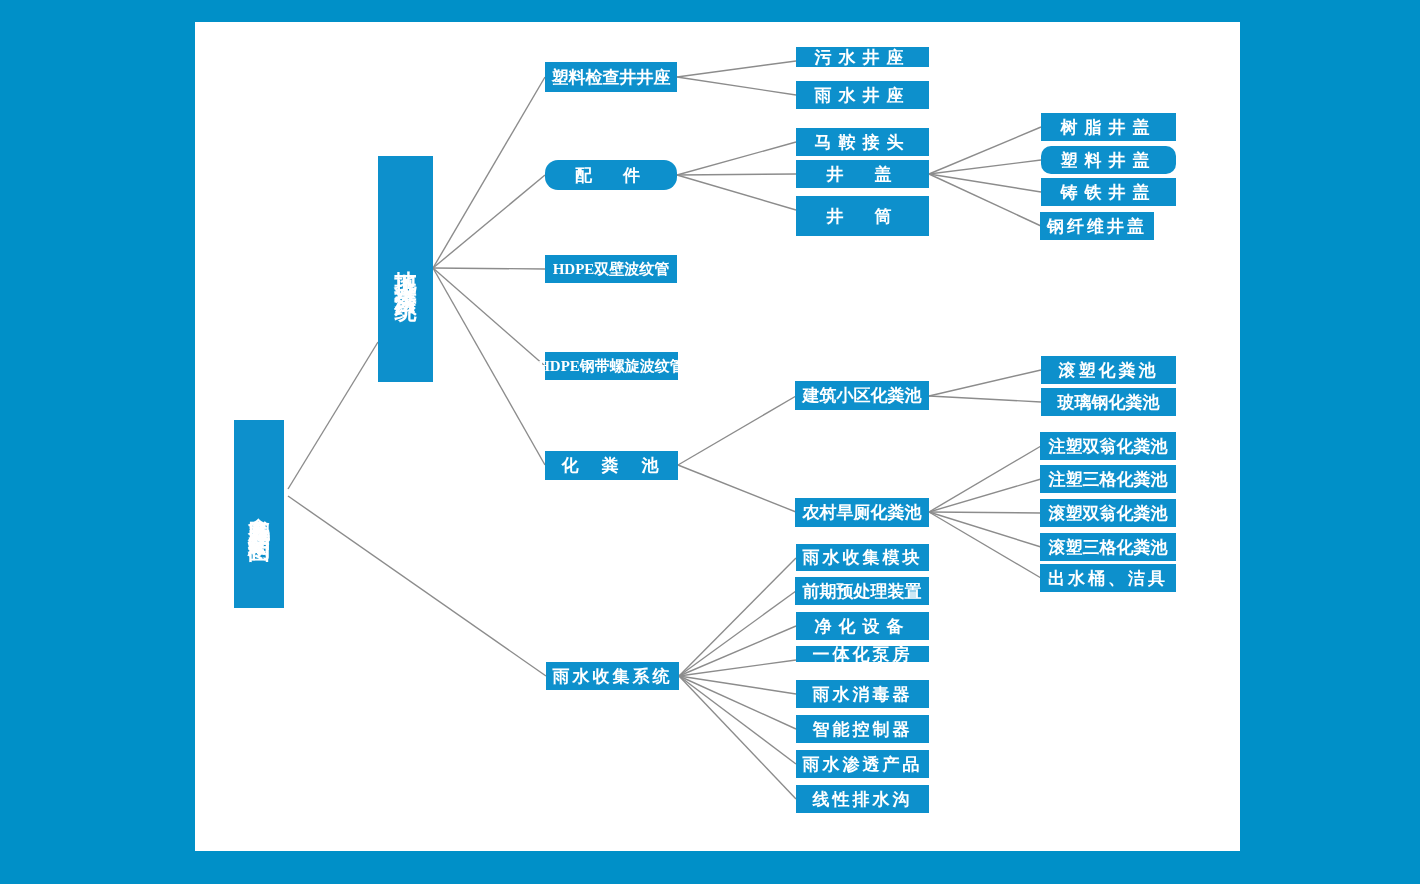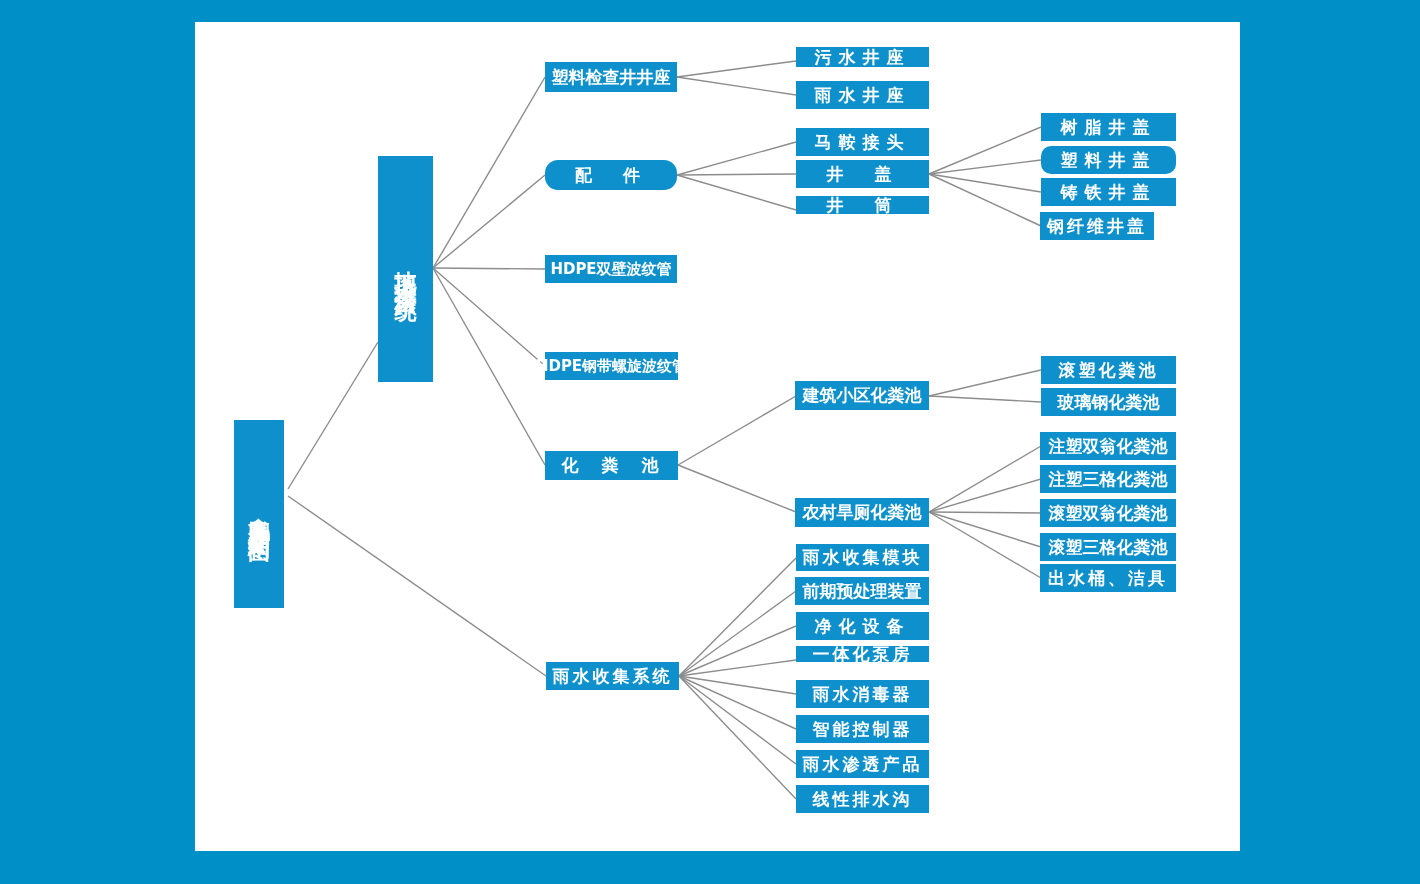--- a/index.html
+++ b/index.html
@@ -19,21 +19,21 @@
     display:flex;align-items:center;justify-content:center;
     font-size:17px;letter-spacing:3px;text-align:center;white-space:nowrap;
     box-sizing:border-box;
   }
   .node.vert{
     writing-mode:vertical-rl;text-orientation:upright;
     letter-spacing:4px;font-size:22px;line-height:1;
   }
   .node.ls0{letter-spacing:0px;}
   .node.lsw{letter-spacing:7px;}
-  .node.hdpe{letter-spacing:0px;font-size:15px;}
+  .node.hdpe{letter-spacing:0px;font-size:15px;font-family:Liberation Serif, serif;}
 </style>
 </head>
 <body>
 
 <div class="page"></div>
 
 <svg class="connectors" viewBox="0 0 1420 884">
 
   <line x1="288" y1="489" x2="378" y2="342"></line>
   <line x1="288" y1="496" x2="546" y2="676"></line>
@@ -87,21 +87,21 @@
 <div class="node lsw" style="left:545px;top:160px;width:132px;height:30px;border-radius:13px;">配　件</div>
 <div class="node hdpe" style="left:545px;top:255px;width:132px;height:28px;">HDPE双壁波纹管</div>
 <div class="node hdpe" style="left:545px;top:352px;width:133px;height:28px;">HDPE钢带螺旋波纹管</div>
 <div class="node" style="left:545px;top:451px;width:133px;height:29px;">化　粪　池</div>
 
 <div class="node lsw" style="left:796px;top:47px;width:133px;height:20px;">污水井座</div>
 <div class="node lsw" style="left:796px;top:81px;width:133px;height:28px;">雨水井座</div>
 
 <div class="node lsw" style="left:796px;top:128px;width:133px;height:28px;">马鞍接头</div>
 <div class="node lsw" style="left:796px;top:160px;width:133px;height:28px;">井　盖</div>
-<div class="node lsw" style="left:796px;top:196px;width:133px;height:18px;text-align:center;">井　筒</div>
+<div class="node lsw" style="left:796px;top:196px;width:133px;height:40px;text-align:center;">井　筒</div>
 
 <div class="node lsw" style="left:1041px;top:113px;width:135px;height:28px;">树脂井盖</div>
 <div class="node lsw" style="left:1041px;top:146px;width:135px;height:28px;border-radius:10px;">塑料井盖</div>
 <div class="node lsw" style="left:1041px;top:178px;width:135px;height:28px;">铸铁井盖</div>
 <div class="node" style="left:1040px;top:212px;width:114px;height:28px;">钢纤维井盖</div>
 
 <div class="node ls0" style="left:795px;top:381px;width:134px;height:29px;">建筑小区化粪池</div>
 <div class="node ls0" style="left:795px;top:498px;width:134px;height:29px;">农村旱厕化粪池</div>
 
 <div class="node" style="left:1041px;top:356px;width:135px;height:28px;">滚塑化粪池</div>

